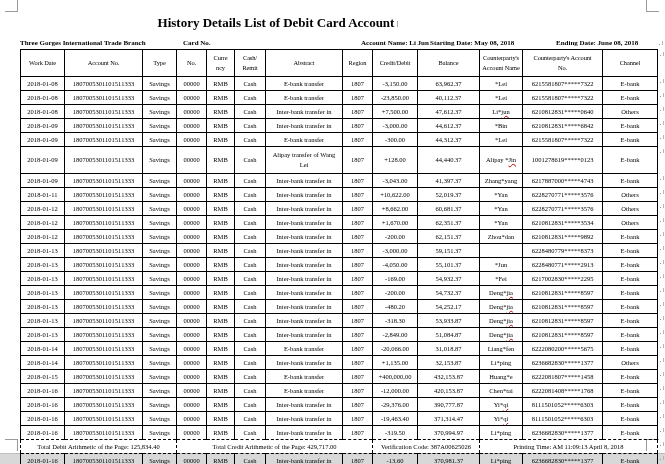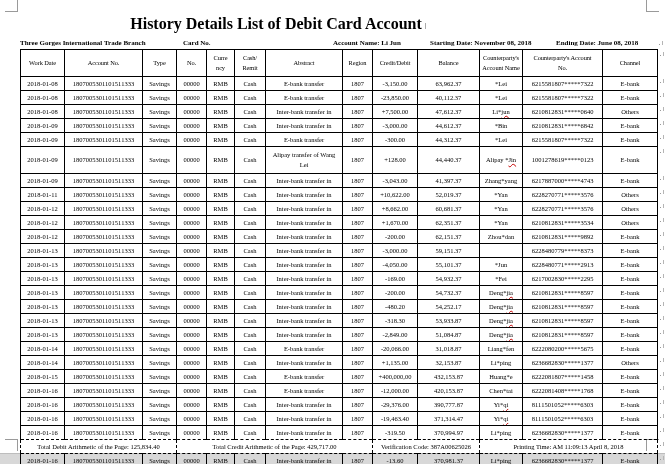--- a/index.html
+++ b/index.html
@@ -12,28 +12,28 @@
   .crop { position:absolute; width:12px; height:11px; }
   .crop.tl { left:5px;  top:0;     border-right:1px solid #9a9a9a; border-bottom:1px solid #9a9a9a; }
   .crop.tr { left:646px;top:0;     border-left:1px solid #9a9a9a;  border-bottom:1px solid #9a9a9a; }
   .crop.bl { left:5px;  top:439px; border-right:1px solid #9a9a9a; border-top:1px solid #9a9a9a; }
   .crop.br { left:646px;top:439px; border-left:1px solid #9a9a9a;  border-top:1px solid #9a9a9a; }
   
   .page-gap { position:absolute; left:0; top:453px; width:665px; height:11px;
     background:#d8d8d8; border-top:1px solid #bdbdbd; }
 
   .title { position:absolute; top:15px; left:0; width:556px; text-align:center;
-    font-size:16px; font-weight:bold; white-space:nowrap; }
+    font-size:13px; font-weight:bold; white-space:nowrap; }
   .pilcrow { display:inline-block; width:1px; height:6px; background:#ababab; margin-left:3px; }
 
   .info-line { position:absolute; top:39px; left:0; width:588px; height:10px; }
   .info-line span { position:absolute; top:0; font-size:7px; font-weight:bold; white-space:nowrap; }
   .i-branch { left:20px; }
   .i-card   { left:183px; }
-  .i-acct   { left:333px; }
+  .i-acct   { left:361px; }
   .i-start  { left:430px; }
   .i-end    { left:556px; }
 
   table.hist { position:absolute; left:20px; top:49px; width:637px;
     border-collapse:collapse; table-layout:fixed; }
   .hist th, .hist td { border:1px solid #000; padding:0; text-align:center;
     vertical-align:middle; overflow:hidden; }
   .hist th { font-weight:normal; font-size:6.4px; line-height:1.5;
     white-space:pre-line; height:26px; letter-spacing:-0.1px; }
   .hist td { font-size:6.5px; height:13px; line-height:1.1; white-space:nowrap; }
@@ -65,21 +65,21 @@
 <div class="crop bl"></div>
 <div class="crop br"></div>
 <div class="page-gap"></div>
 
 <div class="title"><span>History Details List of Debit Card Account</span><span class="pilcrow"></span></div>
 
 <div class="info-line">
   <span class="i-branch">Three Gorges International Trade Branch</span>
   <span class="i-card">Card No.</span>
   <span class="i-acct">Account Name: Li Jun</span>
-  <span class="i-start">Starting Date: November 08, 2018</span>
+  <span class="i-start">Starting Date: May 08, 2018</span>
   <span class="i-end">Ending Date: June 08, 2018</span>
 </div>
 <div class="info-mark"></div>
 
 <table class="hist">
   <colgroup>
     <col style="width:44px">
       <col style="width:78px">
       <col style="width:34px">
     <col style="width:30px">

